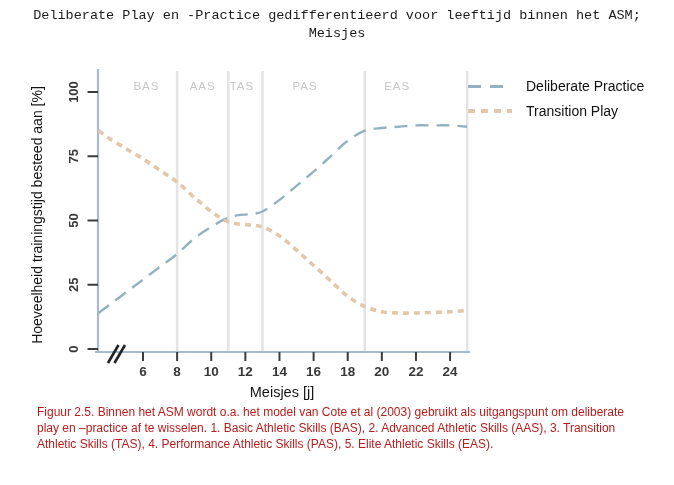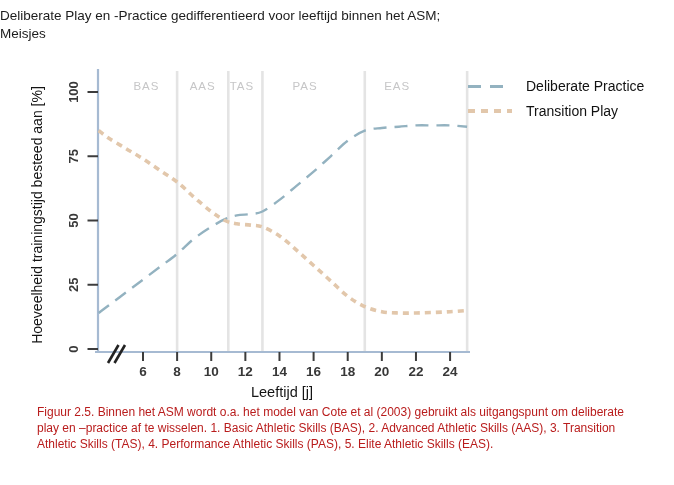--- a/index.html
+++ b/index.html
@@ -1,22 +1,22 @@
 <!DOCTYPE html>
 <html style="--c-practice: #93b2c0; --c-play: #e2c7ab;"><head>
 <meta charset="utf-8">
 <style>
   html,body{margin:0;padding:0;background:#ffffff;}
   .page{
     position:relative;width:674px;height:485px;background:#fff;
     font-family:"Liberation Sans",sans-serif;overflow:hidden;color:#1a1a1a;
   }
   .chart-title{
-    position:absolute;top:7px;left:0;right:0;
-    font-size:13.5px;line-height:1.35;color:#1c1c1c;white-space:pre-line;
+    position:absolute;top:7px;left:0;right:0;text-align:center;
+    font-size:13.5px;line-height:1.35;color:#1c1c1c;white-space:pre-line;font-family:Liberation Mono, monospace;
   }
   .y-axis-label{
     position:absolute;left:-132px;top:206px;width:340px;height:18px;
     text-align:center;font-size:14px;color:#141414;
     transform:rotate(-90deg);transform-origin:center;
   }
   .x-axis-label{
     position:absolute;top:384px;left:132px;width:300px;text-align:center;
     font-size:14.5px;color:#141414;
   }
@@ -96,21 +96,21 @@
         <text x="450.08" y="321" text-anchor="middle" font-size="13.5" font-weight="600" fill="#383838">24</text>
       </g>
       <g>
         <line x1="108" y1="308" x2="118.5" y2="290" stroke="#222" stroke-width="2.6"></line>
         <line x1="114.5" y1="308" x2="125" y2="290" stroke="#222" stroke-width="2.6"></line>
       </g>
       <path d="M 98.644 258.02 C 100.4 256.7, 104.3 253.7, 108.9 250.3 C 113.4 246.9, 120.3 241.7, 125.9 237.5 C 131.6 233.2, 137.3 228.9, 143.0 224.6 C 148.7 220.3, 154.4 216.0, 160.1 211.8 C 165.7 207.5, 171.4 203.6, 177.1 198.9 C 182.8 194.2, 188.5 188.0, 194.2 183.5 C 199.9 179.0, 206.1 175.1, 211.2 171.9 C 216.4 168.7, 220.6 166.1, 224.9 164.2 C 229.2 162.3, 232.6 161.2, 236.8 160.4 C 241.1 159.5, 246.2 159.7, 250.5 159.1 C 254.7 158.4, 257.6 158.9, 262.4 156.5 C 267.3 154.1, 273.8 149.2, 279.5 144.9 C 285.2 140.7, 290.9 135.5, 296.5 130.8 C 302.2 126.1, 307.9 121.6, 313.6 116.7 C 319.3 111.7, 325.0 106.4, 330.7 101.3 C 336.3 96.1, 342.0 90.1, 347.7 85.8 C 353.4 81.5, 359.1 77.7, 364.8 75.6 C 370.5 73.4, 376.2 73.6, 381.8 73.0 C 387.5 72.3, 393.2 72.1, 398.9 71.7 C 404.6 71.3, 410.3 70.6, 416.0 70.4 C 421.6 70.2, 427.3 70.4, 433.0 70.4 C 438.7 70.4, 444.4 70.2, 450.1 70.4 C 455.8 70.6, 464.3 71.5, 467.1 71.7" fill="none" stroke="#93b2c0" stroke-width="2.4" stroke-dasharray="13 8"></path>
       <path d="M 98.644 75.55000000000001 C 100.4 76.8, 104.3 80.3, 108.9 83.3 C 113.4 86.3, 120.3 90.1, 125.9 93.5 C 131.6 97.0, 137.3 100.2, 143.0 103.8 C 148.7 107.5, 154.4 111.5, 160.1 115.4 C 165.7 119.2, 171.4 122.5, 177.1 127.0 C 182.8 131.4, 188.5 137.4, 194.2 142.4 C 199.9 147.3, 206.1 152.7, 211.2 156.5 C 216.4 160.4, 220.6 163.4, 224.9 165.5 C 229.2 167.6, 232.6 168.1, 236.8 168.8 C 241.1 169.6, 246.2 169.6, 250.5 170.1 C 254.7 170.6, 257.6 170.1, 262.4 171.9 C 267.3 173.7, 273.8 177.1, 279.5 180.9 C 285.2 184.8, 290.9 190.1, 296.5 195.1 C 302.2 200.0, 307.9 205.3, 313.6 210.5 C 319.3 215.6, 325.0 220.8, 330.7 225.9 C 336.3 231.0, 342.0 237.0, 347.7 241.3 C 353.4 245.6, 359.1 249.0, 364.8 251.6 C 370.5 254.2, 376.2 255.7, 381.8 256.7 C 387.5 257.8, 393.2 257.8, 398.9 258.0 C 404.6 258.2, 410.3 258.1, 416.0 258.0 C 421.6 257.9, 427.3 257.7, 433.0 257.5 C 438.7 257.3, 444.4 257.1, 450.1 256.7 C 455.8 256.4, 464.3 255.7, 467.1 255.4" fill="none" stroke="#e2c7ab" stroke-width="3.6" stroke-dasharray="6 5"></path>
     </svg>
 
-  <div class="x-axis-label">Leeftijd [j]</div>
+  <div class="x-axis-label">Meisjes [j]</div>
 
   <div class="legend">
     <div class="legend-row">
       <span class="swatch practice"></span>
       <span class="legend-label">Deliberate Practice</span>
     </div>
     <div class="legend-row">
       <span class="swatch play"></span>
       <span class="legend-label">Transition Play</span>
     </div>

